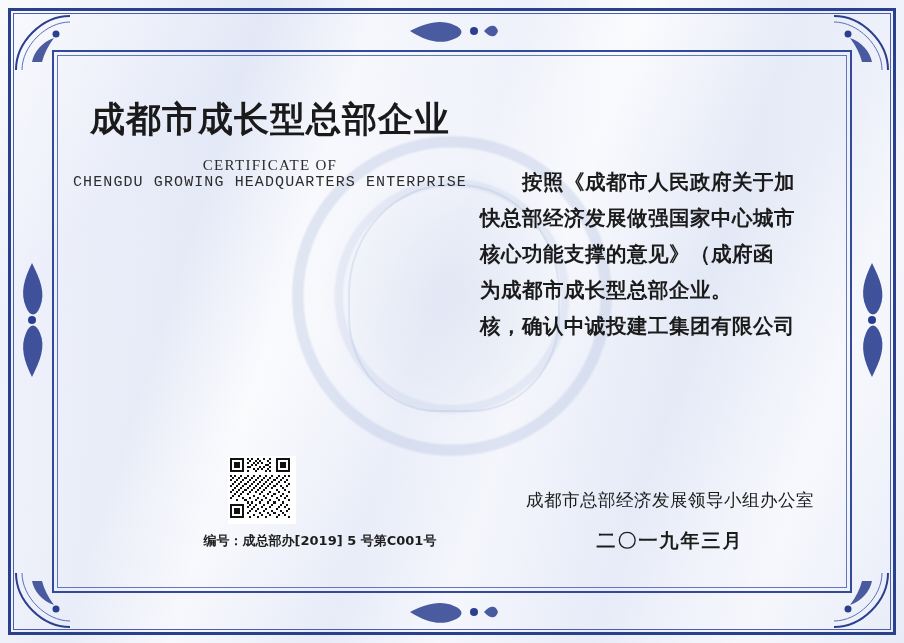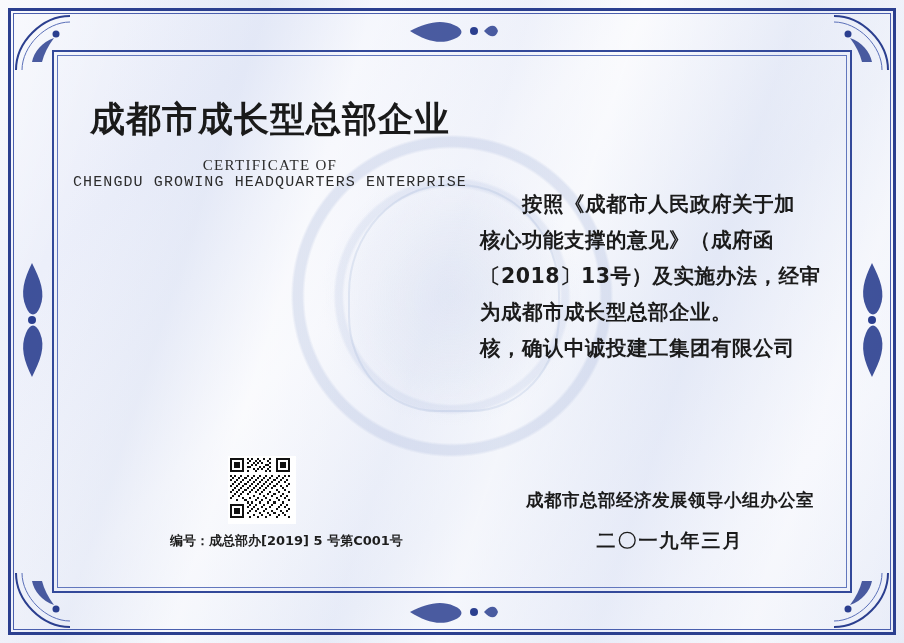--- a/index.html
+++ b/index.html
@@ -139,32 +139,33 @@
     height: 64px;
     background: #ffffff;
     padding: 2px;
   }
   .qr svg { display:block; }
   .serial {
     position: absolute;
     left: 110px;
     top: 474px;
     width: 300px;
+    text-align: center;
     font-family: "DejaVu Sans", sans-serif;
     font-weight: bold;
     font-size: 13px;
     color: #1d1d1d;
     white-space: nowrap;
   }
 
   
   .right-col {
     position: absolute;
     left: 420px;
-    top: 128px;
+    top: 106px;
     width: 360px;
   }
   .body-line {
     font-family: "DejaVu Sans", sans-serif;
     font-size: 20.5px;
     font-weight: 600;
     color: #1b1b1b;
     letter-spacing: 0.5px;
     line-height: 36px;
     white-space: nowrap;
@@ -173,21 +174,21 @@
 
   .signature {
     position: absolute;
     left: 420px;
     top: 430px;
     width: 380px;
     text-align: center;
   }
   .sign-org {
     font-family: "DejaVu Sans", sans-serif;
-    font-weight: bold;
+    font-weight: normal;
     font-size: 17.5px;
     color: #1b1b1b;
     letter-spacing: 0.5px;
     white-space: nowrap;
   }
   .sign-date {
     margin-top: 16px;
     font-family: "DejaVu Sans", sans-serif;
     font-weight: bold;
     font-size: 19px;
@@ -469,22 +470,22 @@
             <rect x="22" y="28" width="1" height="1"></rect>
             <rect x="28" y="28" width="1" height="1"></rect>
         </g>
       </svg>
     </div>
 
     <div class="serial">编号：成总部办[2019] 5 号第C001号</div>
 
     <div class="right-col">
       <div class="body-line indent">按照《成都市人民政府关于加</div>
+      <div class="body-line">快总部经济发展做强国家中心城市</div>
       <div class="body-line">核心功能支撑的意见》（成府函</div>
-      <div class="body-line">〔2018〕13号）及实施办法，经审</div>
       <div class="body-line">为成都市成长型总部企业。</div>
       <div class="body-line">核，确认中诚投建工集团有限公司</div>
     </div>
 
     <div class="signature">
       <div class="sign-org">成都市总部经济发展领导小组办公室</div>
       <div class="sign-date">二〇一九年三月</div>
     </div>
 
   </div>

